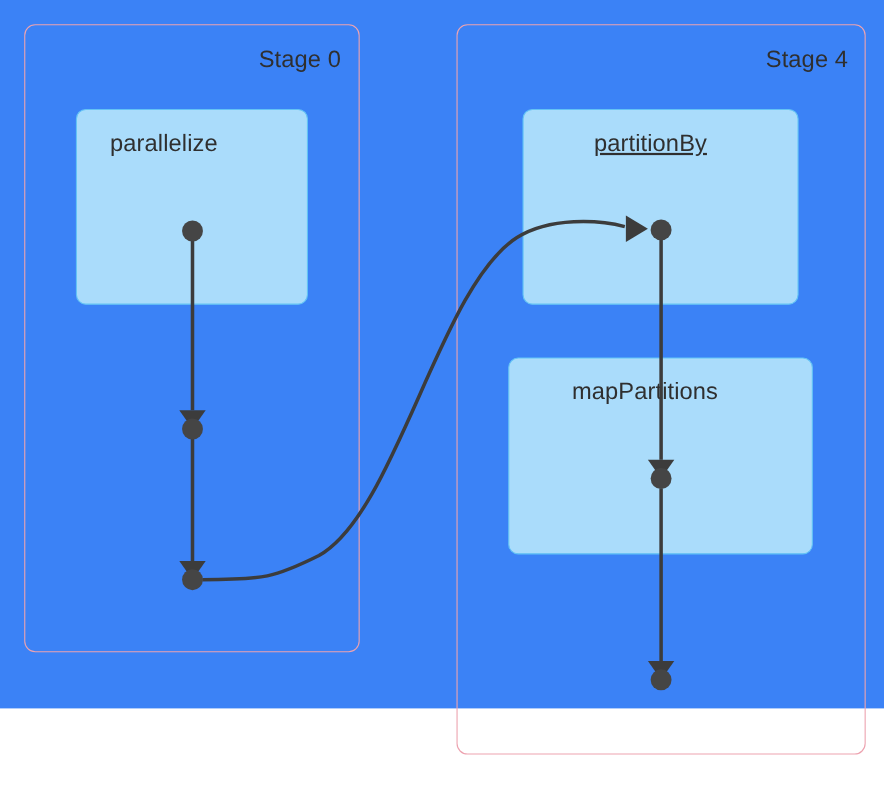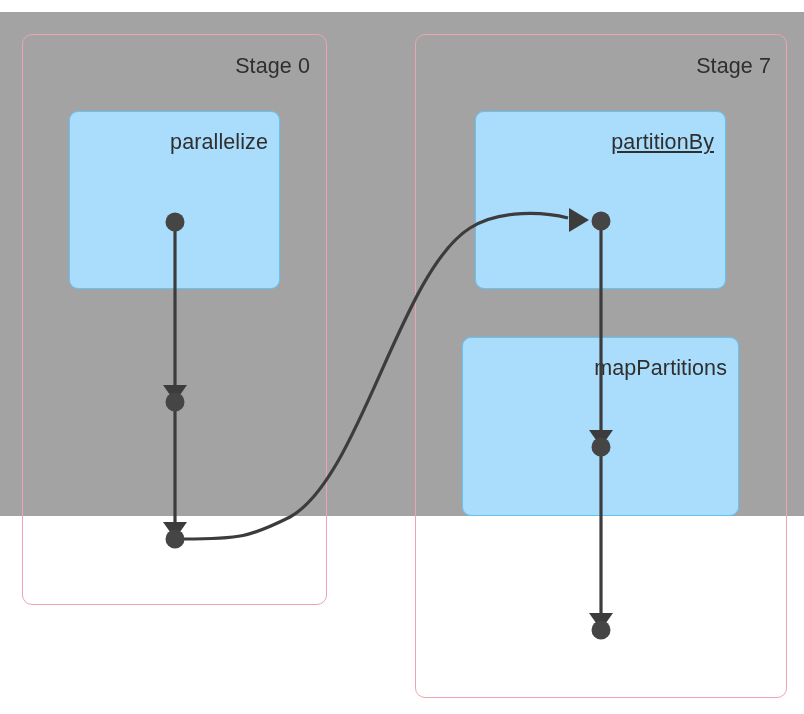--- a/index.html
+++ b/index.html
@@ -9,23 +9,22 @@
   }
   body {
     width: 804px;
     height: 714px;
     font-family: "Liberation Sans", sans-serif;
     overflow: hidden;
   }
   #canvas {
     position: relative;
     width: 804px;
-    height: 504px;
-    background: #a3a3a3;
-    margin-top: 12px;
+    height: 644px;
+    background: #3b82f6;
   }
   .stage-box {
     position: absolute;
     box-sizing: border-box;
     border: 1.6px solid #eda3b0;
     border-radius: 10px;
     background: transparent;
   }
   .stage-label {
     position: absolute;
@@ -41,21 +40,20 @@
     background: #aadcfb;
     border: 1.4px solid #63c3f5;
     border-radius: 9px;
   }
   .op-label {
     position: absolute;
     font-size: 21.5px;
     color: #2f2f2f;
     letter-spacing: 0.1px;
     white-space: nowrap;
-    text-align: right;
   }
   svg.edges {
     position: absolute;
     left: 0;
     top: 0;
     width: 804px;
     height: 714px;
     overflow: visible;
     pointer-events: none;
   }
@@ -74,21 +72,21 @@
 </style>
 </head>
 <body>
 
 <div id="canvas">
 
   <div class="stage-box" id="stage-box-0" style="left: 22px; top: 22px; width: 305px; height: 571px;"></div>
   <div class="stage-label" id="stage-label-0" style="left: 160px; top: 42px; width: 150px;">Stage 0</div>
 
   <div class="stage-box" id="stage-box-1" style="left: 415px; top: 22px; width: 372px; height: 664px;"></div>
-  <div class="stage-label" id="stage-label-1" style="left: 620px; top: 42px; width: 151px;">Stage 7</div>
+  <div class="stage-label" id="stage-label-1" style="left: 620px; top: 42px; width: 151px;">Stage 4</div>
 
   <div class="op-box" id="op-box-0-0" style="left: 69px; top: 99px; width: 211px; height: 178px;"></div>
   <div class="op-label" id="op-label-0-0" style="left: 100px; top: 118px; width: 168px;">parallelize</div>
 
   <div class="op-box" id="op-box-1-0" style="left: 475px; top: 99px; width: 251px; height: 178px;"></div>
   <div class="op-label" id="op-label-1-0" style="left: 540px; top: 118px; width: 174px; text-decoration: underline;">partitionBy</div>
 
   <div class="op-box" id="op-box-1-1" style="left: 462px; top: 325px; width: 277px; height: 179px;"></div>
   <div class="op-label" id="op-label-1-1" style="left: 520px; top: 344px; width: 207px;">mapPartitions</div>
 

